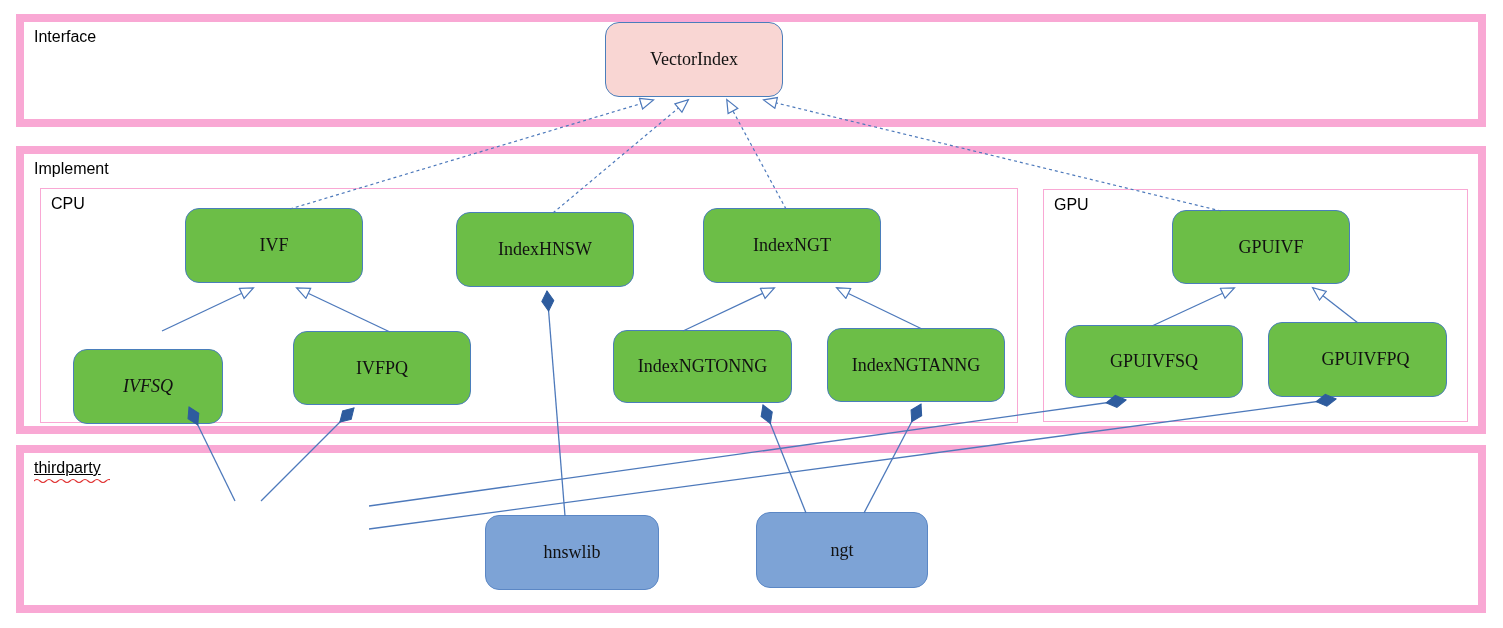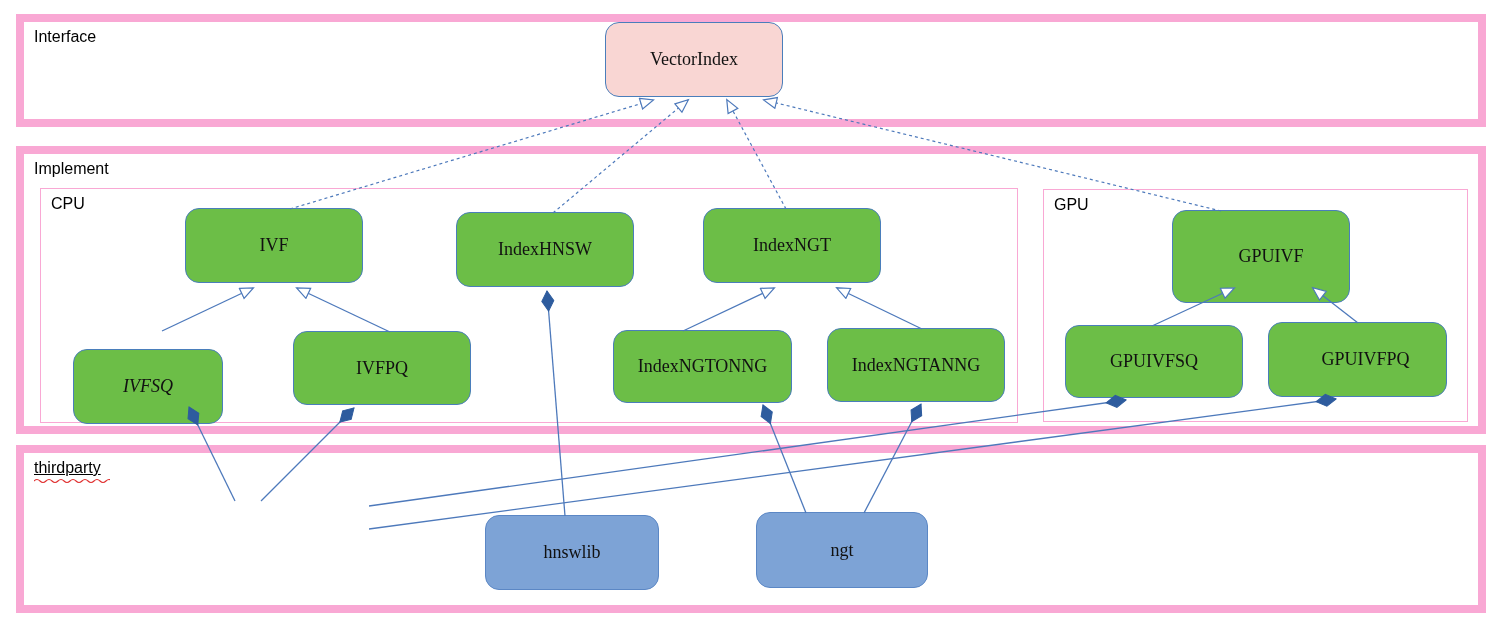--- a/index.html
+++ b/index.html
@@ -106,21 +106,21 @@
   </div>
 
   <div class="node green" style="left:613px;top:330px;width:179px;height:73px;">
     <span>IndexNGTONNG</span>
   </div>
 
   <div class="node green" style="left:827px;top:328px;width:178px;height:74px;">
     <span>IndexNGTANNG</span>
   </div>
 
-  <div class="node green" style="left:1172px;top:210px;width:178px;height:93px;padding-left:20px;">
+  <div class="node green" style="left:1172px;top:210px;width:178px;height:74px;padding-left:20px;">
     <span>GPUIVF</span>
   </div>
 
   <div class="node green" style="left:1065px;top:325px;width:178px;height:73px;">
     <span>GPUIVFSQ</span>
   </div>
 
   <div class="node green" style="left:1268px;top:322px;width:179px;height:75px;padding-left:16px;">
     <span>GPUIVFPQ</span>
   </div>

